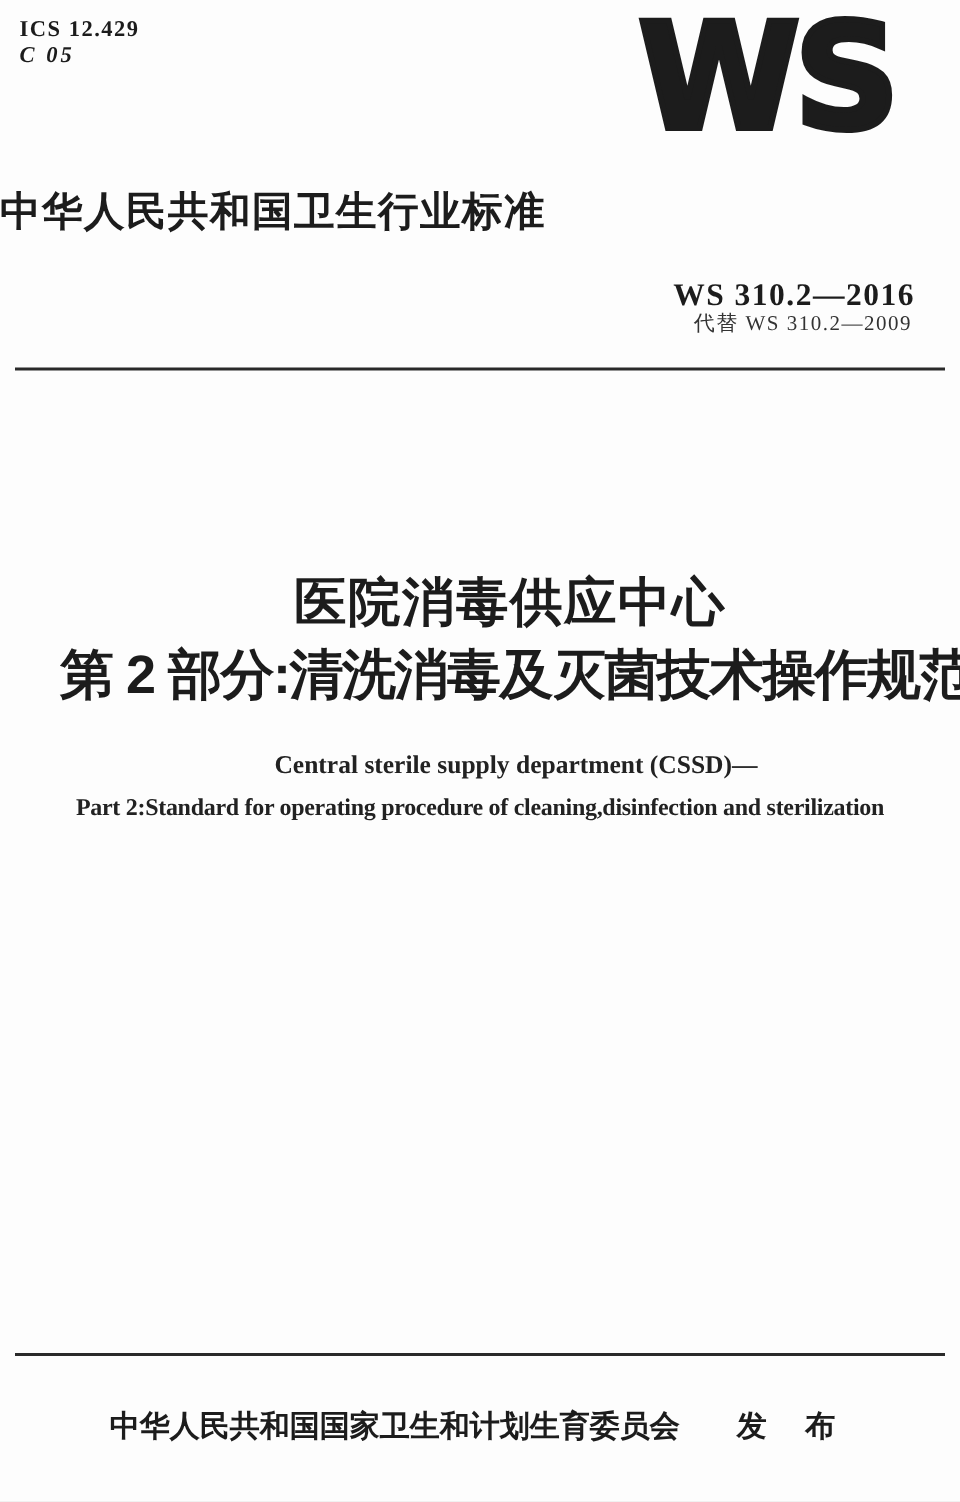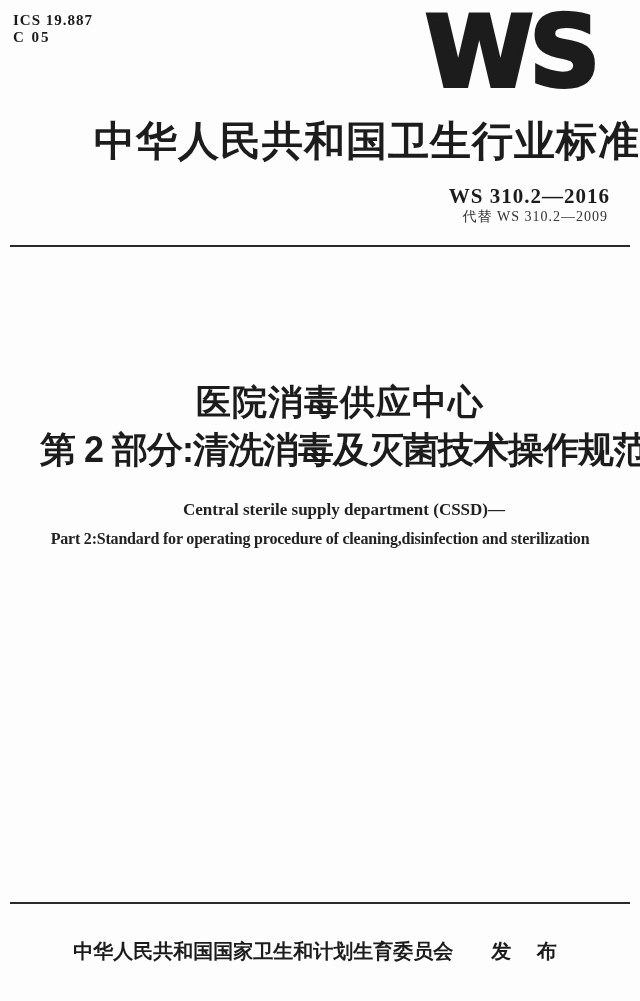--- a/index.html
+++ b/index.html
@@ -24,44 +24,44 @@
     left:13px;top:12px;
     font-family:"Liberation Serif", serif;
     font-weight:bold;font-size:15px;line-height:17px;
     letter-spacing:1px;
   }
   .cls{
     left:13px;top:29px;
     font-family:"Liberation Serif", serif;
     font-weight:bold;font-size:15px;line-height:17px;
     letter-spacing:2px;
+    font-style:italic;
   }
 
   
   .logo{
     right:44px;top:12px;
     font-family:"DejaVu Sans", sans-serif;
     font-weight:900;
     font-size:98px;
     line-height:80px;
     letter-spacing:-4px;
     -webkit-text-stroke:4px var(--ink);
     color:var(--ink);
   }
 
   
   .std-type{
     left:0;right:0;top:116px;
     margin:0;
-    text-align:right;
+    text-align:left;
     font-weight:bold;
-    font-size:41px;line-height:50px;
+    font-size:27px;line-height:50px;
     letter-spacing:1px;
     white-space:nowrap;
-    padding-left:10px;
   }
 
   
   .std-num{
     right:30px;top:184px;
     font-family:"Liberation Serif", serif;
     font-weight:bold;
     font-size:21px;line-height:24px;
     letter-spacing:1px;
   }
@@ -110,21 +110,21 @@
     white-space:nowrap;
   }
   .issuer .gap{display:inline-block;width:38px;}
   .issuer .action{letter-spacing:10px;}
 </style>
 </head>
 <body>
 
 <div class="page">
 
-  <div class="abs ics">ICS 19.887</div>
+  <div class="abs ics">ICS 12.429</div>
   <div class="abs cls">C 05</div>
 
   <div class="abs logo">WS</div>
 
   <h1 class="abs std-type">中华人民共和国卫生行业标准</h1>
 
   <div class="abs std-num">WS 310.2—2016</div>
   <div class="abs replaces">代替 WS 310.2—2009</div>
 
   <div class="abs rule rule-top"></div>

